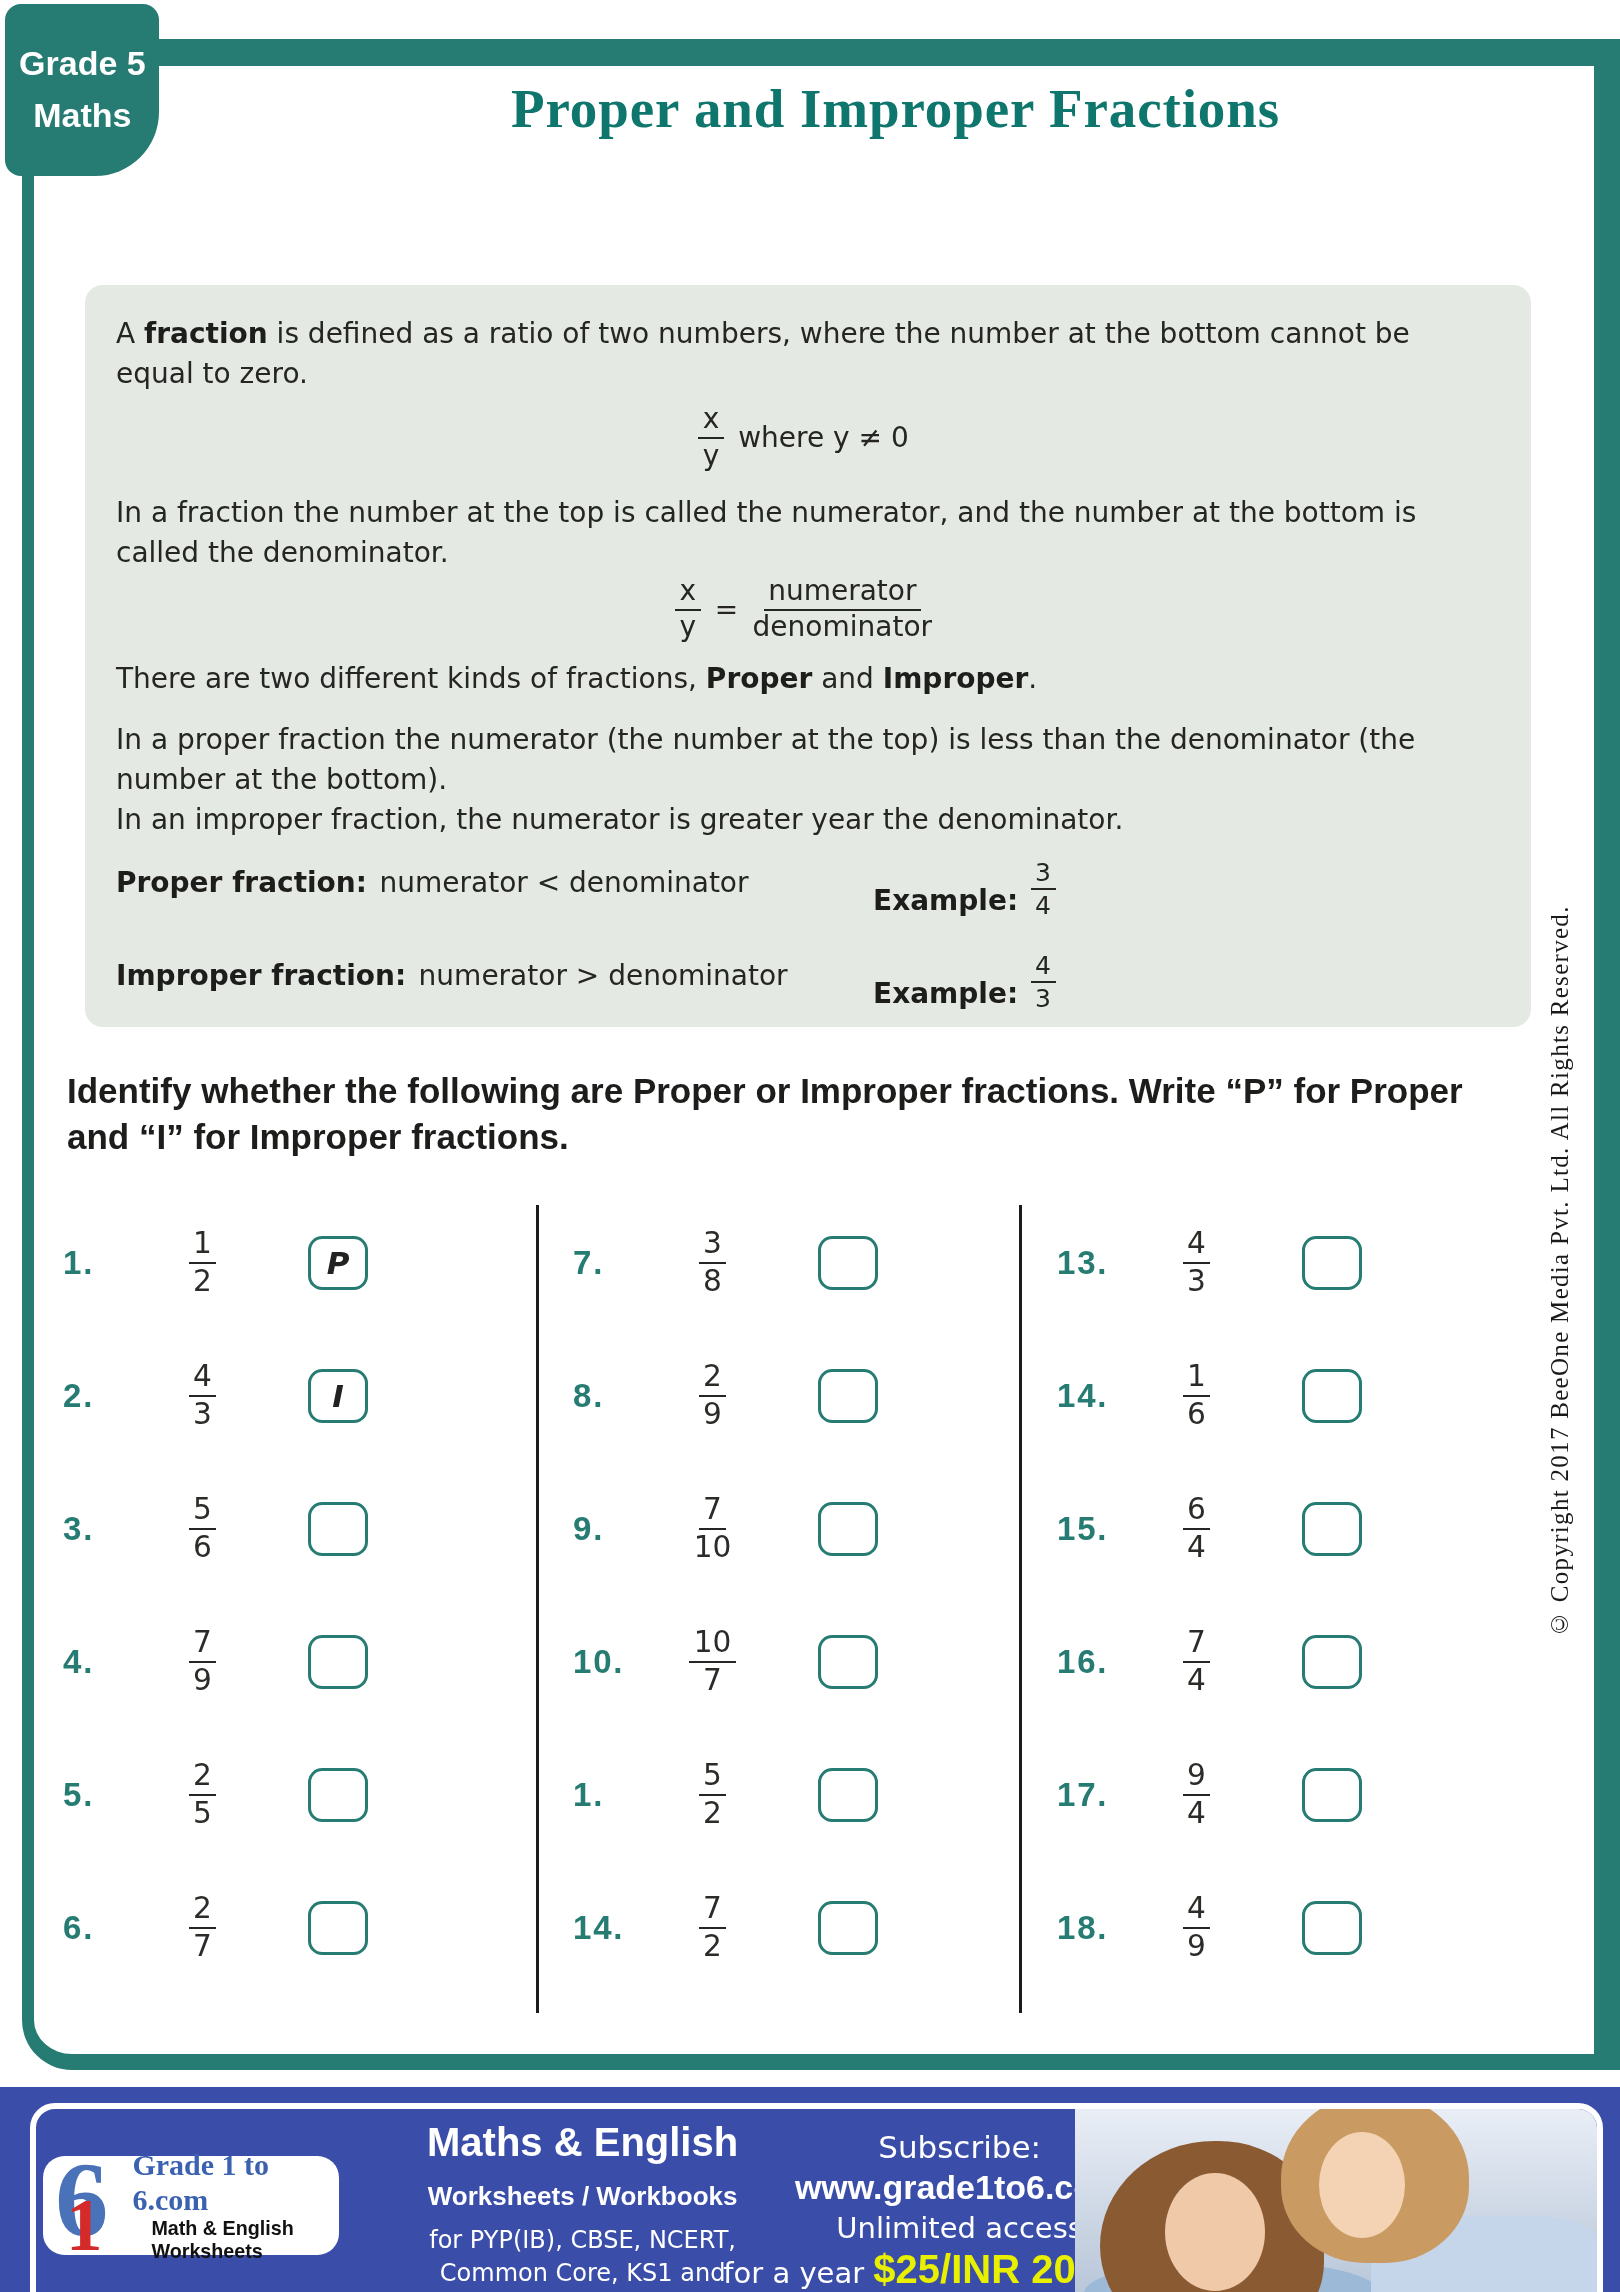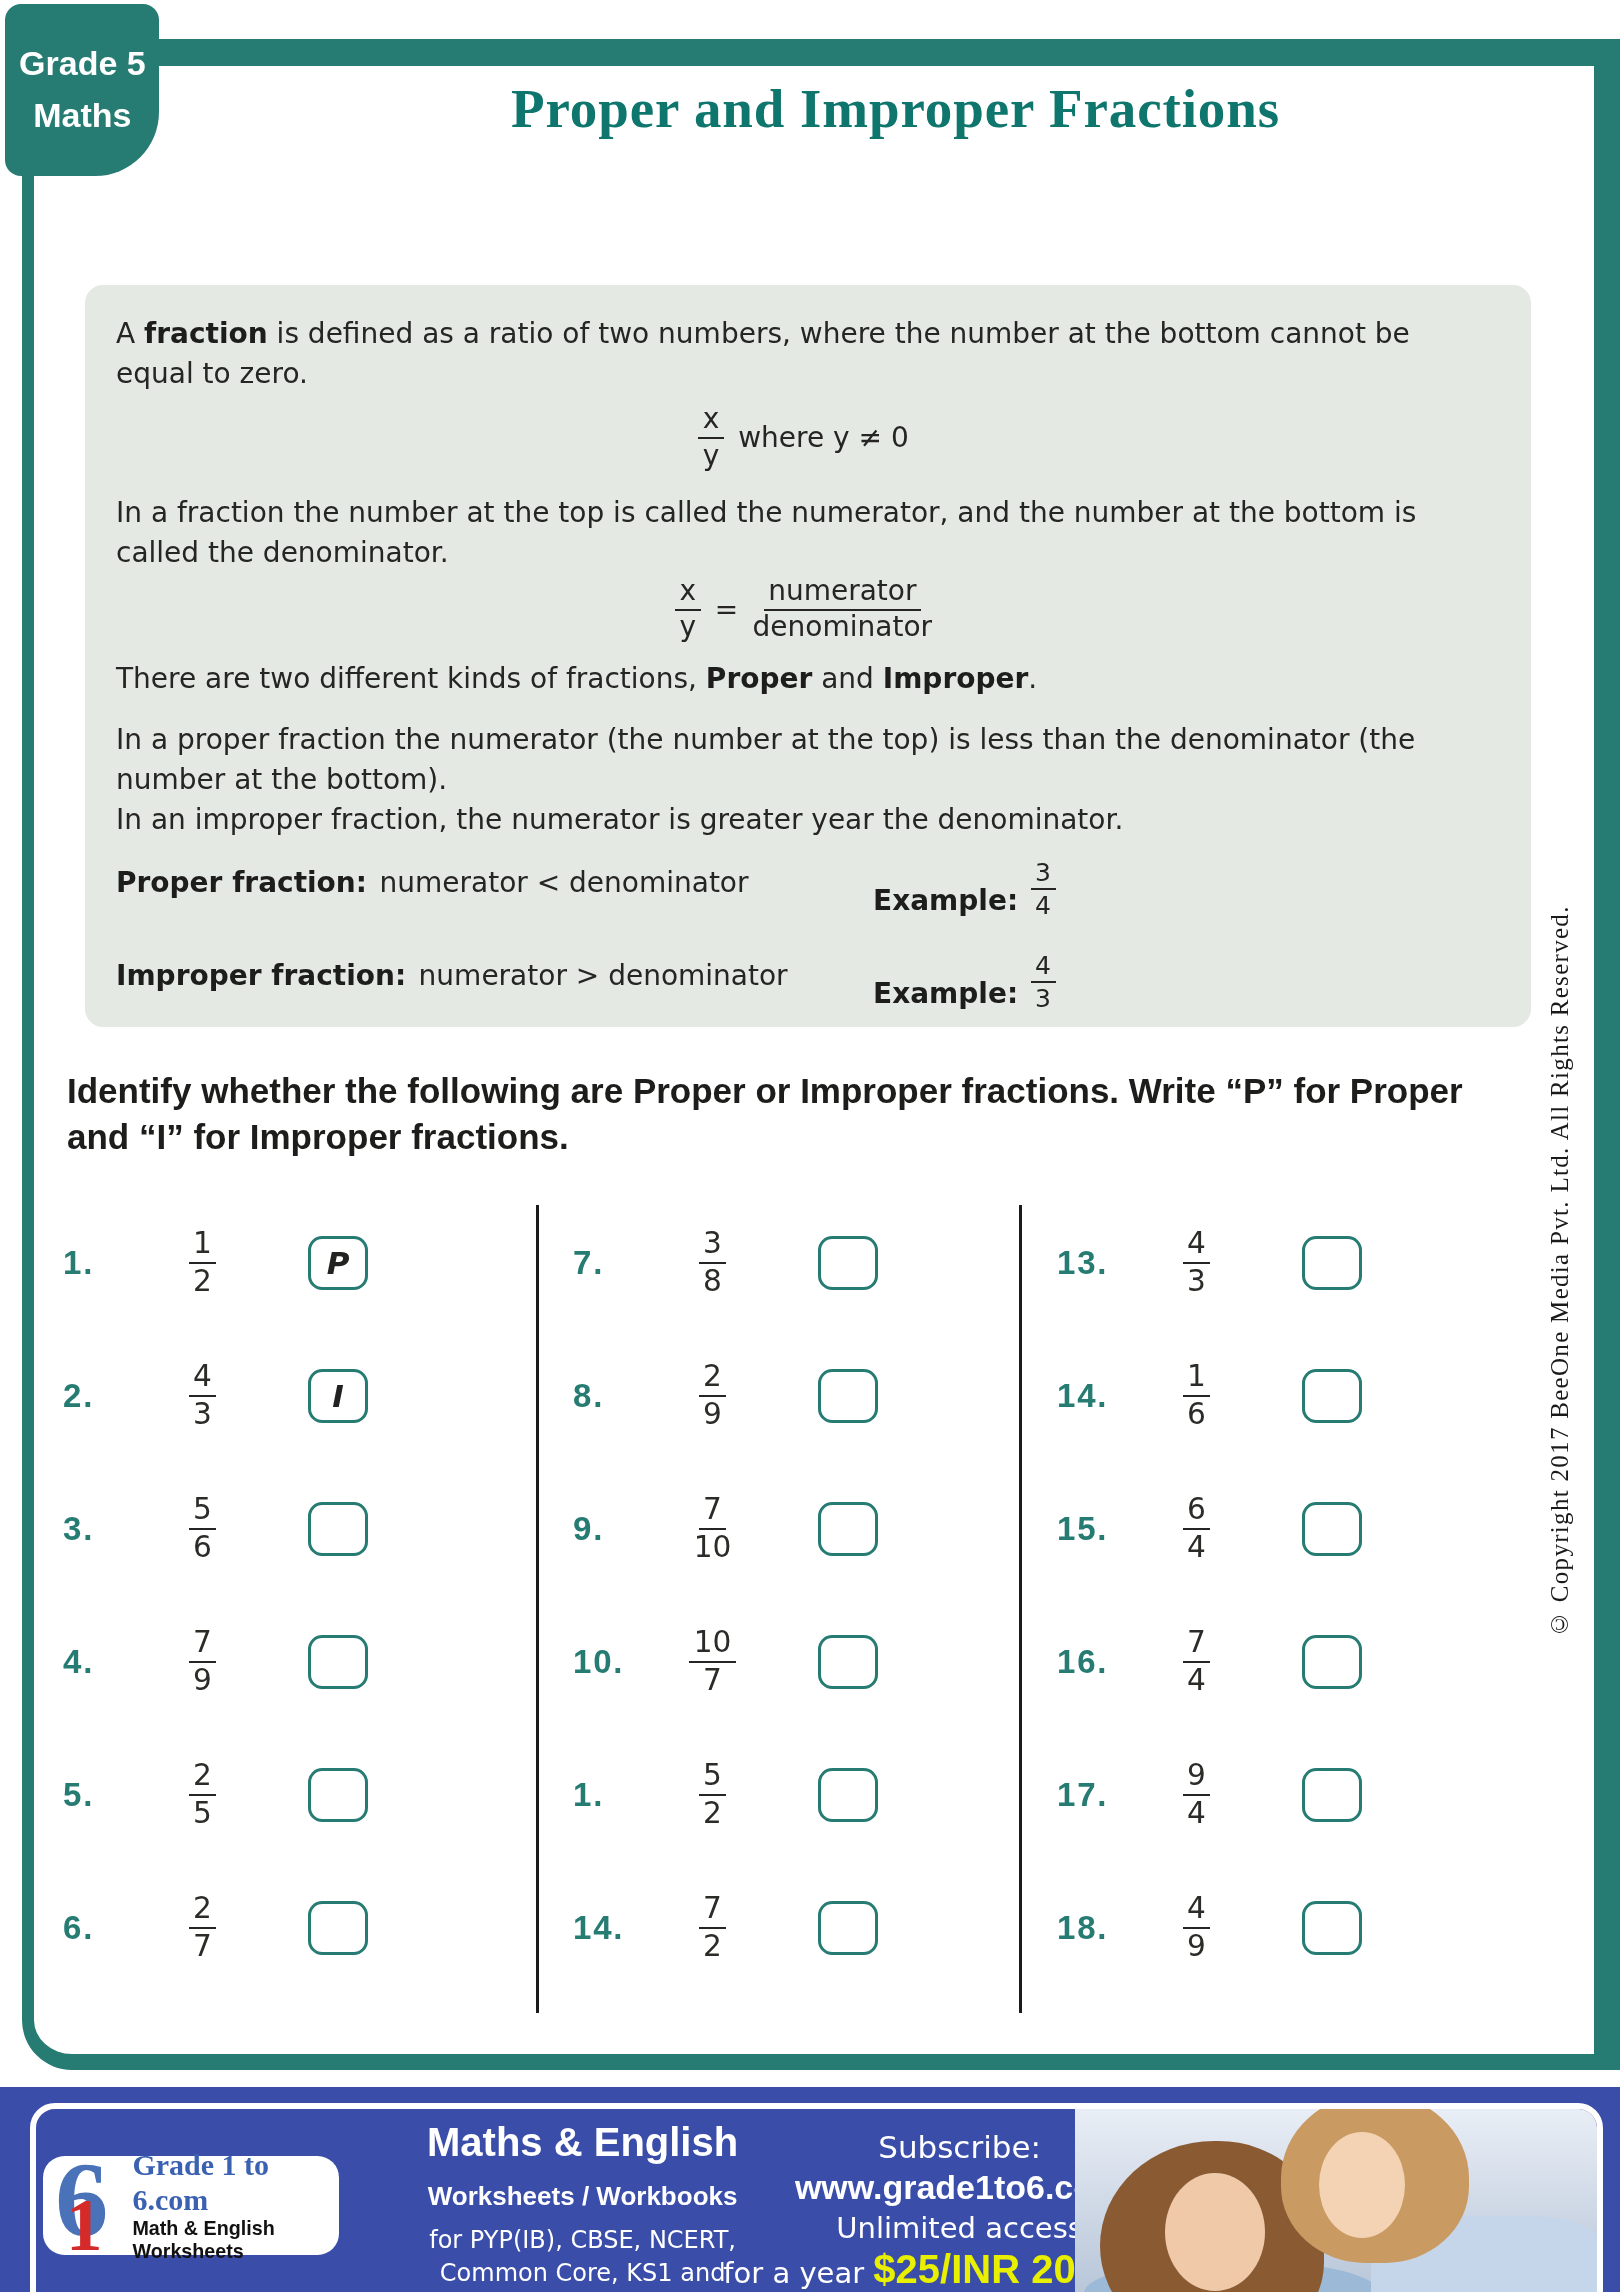--- a/index.html
+++ b/index.html
@@ -191,20 +191,21 @@
   .logo-text { display: flex; flex-direction: column; }
   .logo-site {
     font-family: "Liberation Serif", serif;
     font-weight: bold; font-size: 30px; line-height: 1.15;
     color: #3b62b0;
   }
   .logo-tagline {
     font-family: "Liberation Sans", sans-serif;
     font-weight: 600; font-size: 19.7px;
     color: #111111;
+    margin-left: 19px;
   }
   .footer-center {
     position: absolute; left: 296px; top: 10.7px;
     width: 502px; text-align: center; color: #ffffff;
   }
   .fc-title { font-family: "Liberation Sans", sans-serif; font-weight: bold; font-size: 40px; }
   .fc-subtitle { font-family: "Liberation Sans", sans-serif; font-weight: bold; font-size: 26px; margin-top: 16px; }
   .fc-lines { margin-top: 12.5px; font-size: 24px; line-height: 1.35; }
   .footer-subscribe {
     position: absolute; left: 673px; top: 19.7px;

